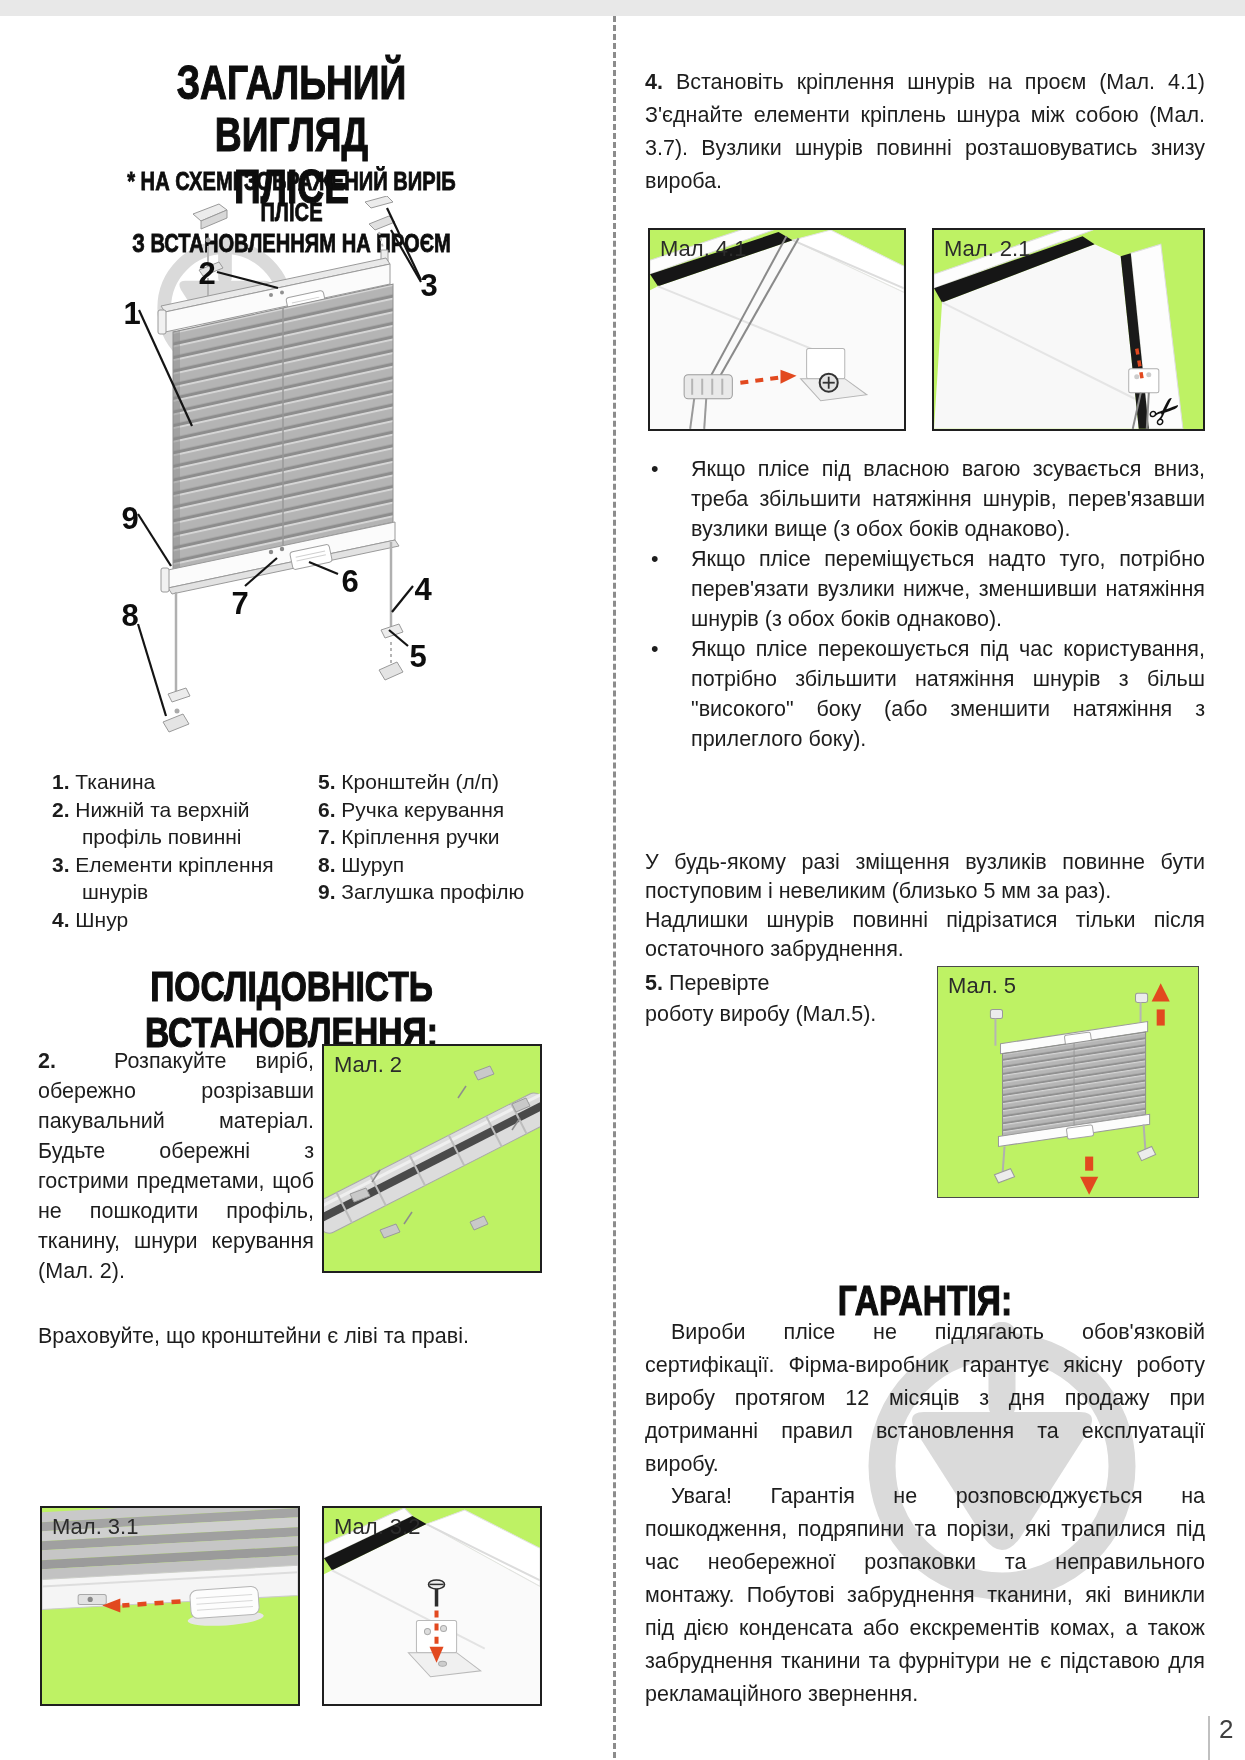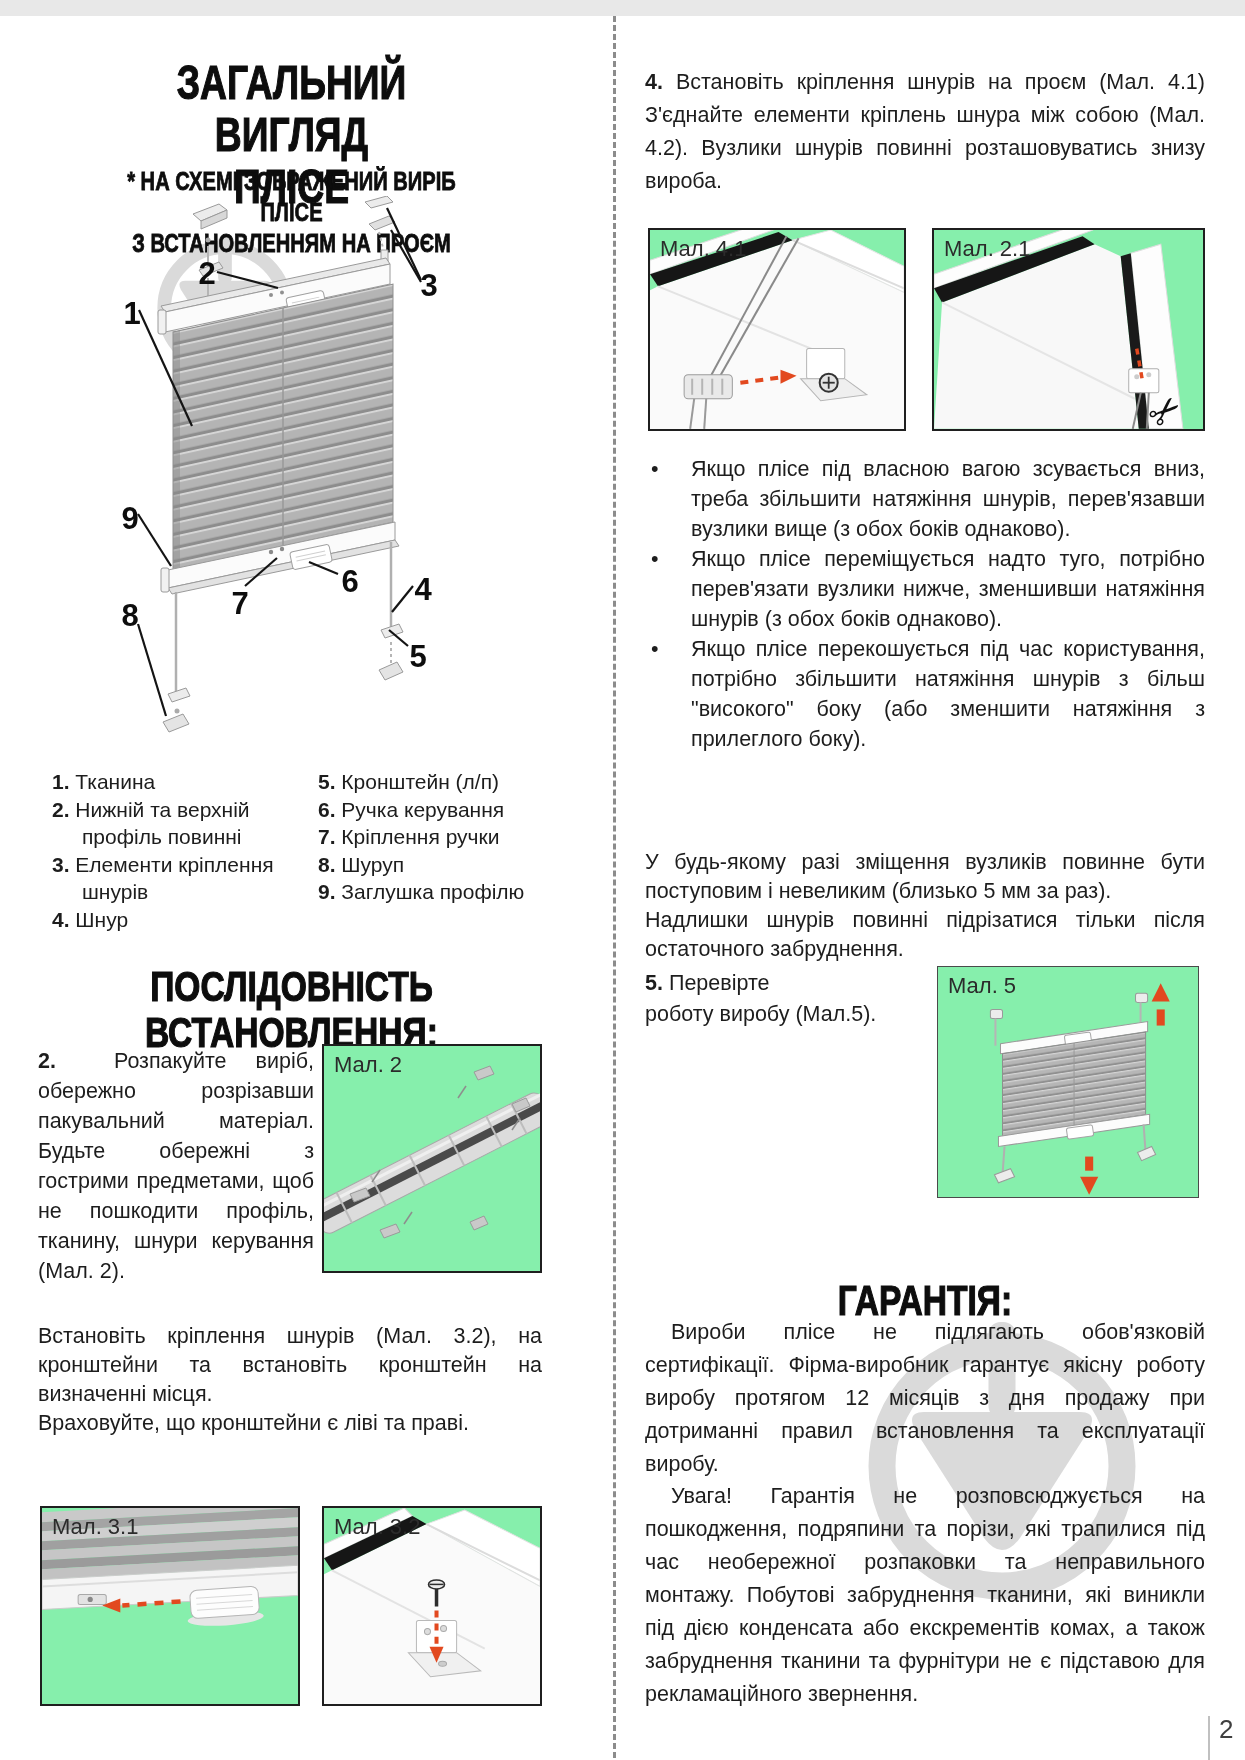--- a/index.html
+++ b/index.html
@@ -19,21 +19,21 @@
   .body-text p{margin:0;}
   .num{font-weight:bold;}
   
   .legend{list-style:none;margin:0;padding:0;font-size:21px;line-height:27.5px;}
   .legend li{padding-left:30px;text-indent:-30px;}
   
   .bullets{list-style:none;margin:0;padding:0;font-size:21.5px;line-height:30px;}
   .bullets li{position:relative;padding-left:46px;text-align:justify;}
   .bullets li .dot{position:absolute;left:6px;top:0;}
   
-  .figbox{border:2.5px solid #1f1f1f;background:#86efac;box-sizing:border-box;}
+  .figbox{border:2.5px solid #1f1f1f;background:#bef264;box-sizing:border-box;}
   .figbox svg{display:block;width:100%;height:100%;}
   .fig-caption{position:absolute;top:6px;left:10px;font-size:22px;color:#2b2b2b;z-index:2;}
   
   #divider{left:613px;top:0;height:1760px;width:0;border-left:3px dashed #8c8c8c;}
   #page-num-line{left:1208px;top:1700px;width:2px;height:60px;background:#c0c0c0;}
   #page-num{left:1219px;top:1698px;font-size:26px;color:#3f3f3f;}
   .watermark{color:#dadada;}
 </style>
 </head>
 <body>
@@ -221,21 +221,20 @@
       <g stroke="#8d8d8d" stroke-width="1.5">
         <line x1="142" y1="40" x2="134" y2="52"></line>
           <line x1="196" y1="72" x2="188" y2="84"></line>
         <line x1="48" y1="136" x2="56" y2="124"></line>
           <line x1="80" y1="178" x2="88" y2="166"></line>
       </g>
     </svg>
   </div>
 
   <div class="abs z1 body-text" style="left:38px;top:1306px;width:504px;line-height:29px;">
-    <p>Встановіть кріплення шнурів (Мал. 3.2), на кронштейни та встановіть кронштейн на визначенні місця.</p>
     <p>Враховуйте, що кронштейни є ліві та праві.</p>
   </div>
 
   <div class="abs z1 figbox" style="left:40px;top:1490px;width:260px;height:200px;">
     <div class="fig-caption">Мал. 3.1</div>
     <svg viewBox="0 0 255 195">
       <polygon points="0,4 255,-10 255,0 0,14" fill="#c9c9c9"></polygon>
       <polygon points="0,14 255,0 255,9 0,23" fill="#a4a4a4"></polygon>
       <polygon points="0,23 255,9 255,19 0,33" fill="#cfcfcf"></polygon>
       <polygon points="0,33 255,19 255,28 0,42" fill="#a0a0a0"></polygon>
@@ -278,21 +277,21 @@
         <line x1="112" y1="80" x2="112" y2="98" stroke="#2c2c2c" stroke-width="3.5"></line>
         <ellipse cx="112" cy="76" rx="8" ry="4.5" fill="#ececec" stroke="#2c2c2c" stroke-width="1.5"></ellipse>
         <line x1="105" y1="76" x2="119" y2="76" stroke="#2c2c2c" stroke-width="1.5"></line>
       </g>
       <line x1="112" y1="102" x2="112" y2="136" stroke="#e2491f" stroke-width="4" stroke-dasharray="7 6"></line>
       <polygon points="105,138 119,138 112,154" fill="#e2491f"></polygon>
     </svg>
   </div>
 
   <div class="abs z1 body-text" style="left:645px;top:50px;width:560px;line-height:33px;">
-    <span class="num">4.</span> <span>Встановіть кріплення шнурів на проєм (Мал. 4.1) З'єднайте елементи кріплень шнура між собою (Мал. 4.2). Вузлики шнурів повинні розташовуватись знизу вироба.</span>
+    <span class="num">4.</span> <span>Встановіть кріплення шнурів на проєм (Мал. 4.1) З'єднайте елементи кріплень шнура між собою (Мал. 3.7). Вузлики шнурів повинні розташовуватись знизу вироба.</span>
   </div>
 
   <div class="abs z1 figbox" style="left:648px;top:212px;width:258px;height:203px;">
     <div class="fig-caption">Мал. 4.1</div>
     <svg viewBox="0 0 253 198">
       <polygon points="8,56 142,10 253,62 253,198 0,198 0,60" fill="#fafafa"></polygon>
       <polygon points="142,10 180,0 253,36 253,62" fill="#ffffff" stroke="#e5e5e5"></polygon>
       <polygon points="0,30 120,-10 128,-2 0,44" fill="#fdfdfd" stroke="#dddddd"></polygon>
       <polygon points="0,44 128,2 142,10 8,56" fill="#161616"></polygon>
       <line x1="142" y1="10" x2="253" y2="58" stroke="#dddddd" stroke-width="2"></line>

